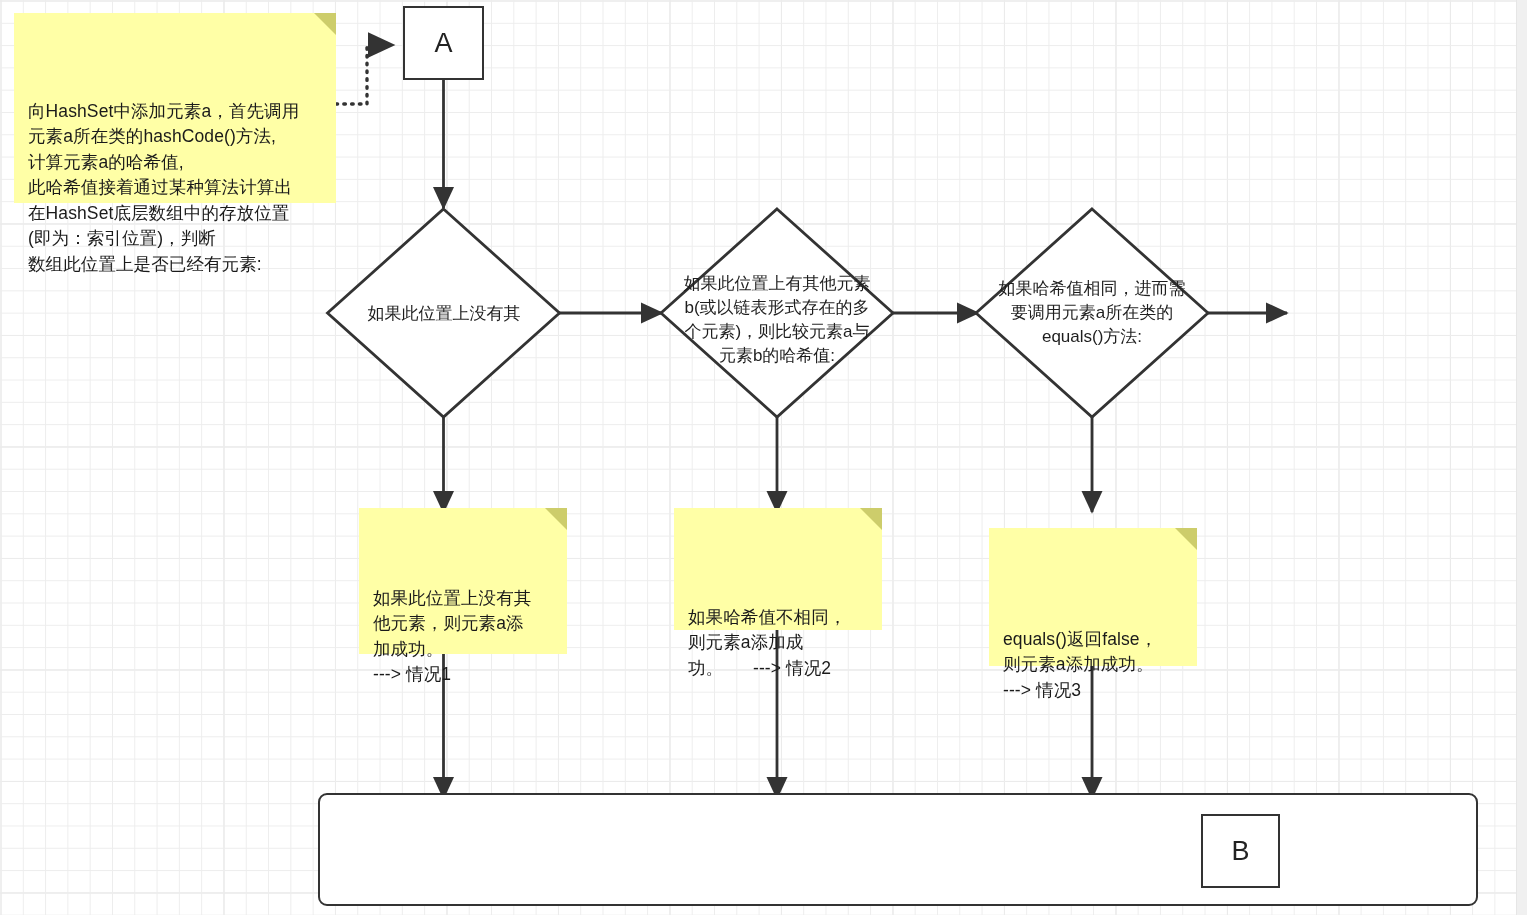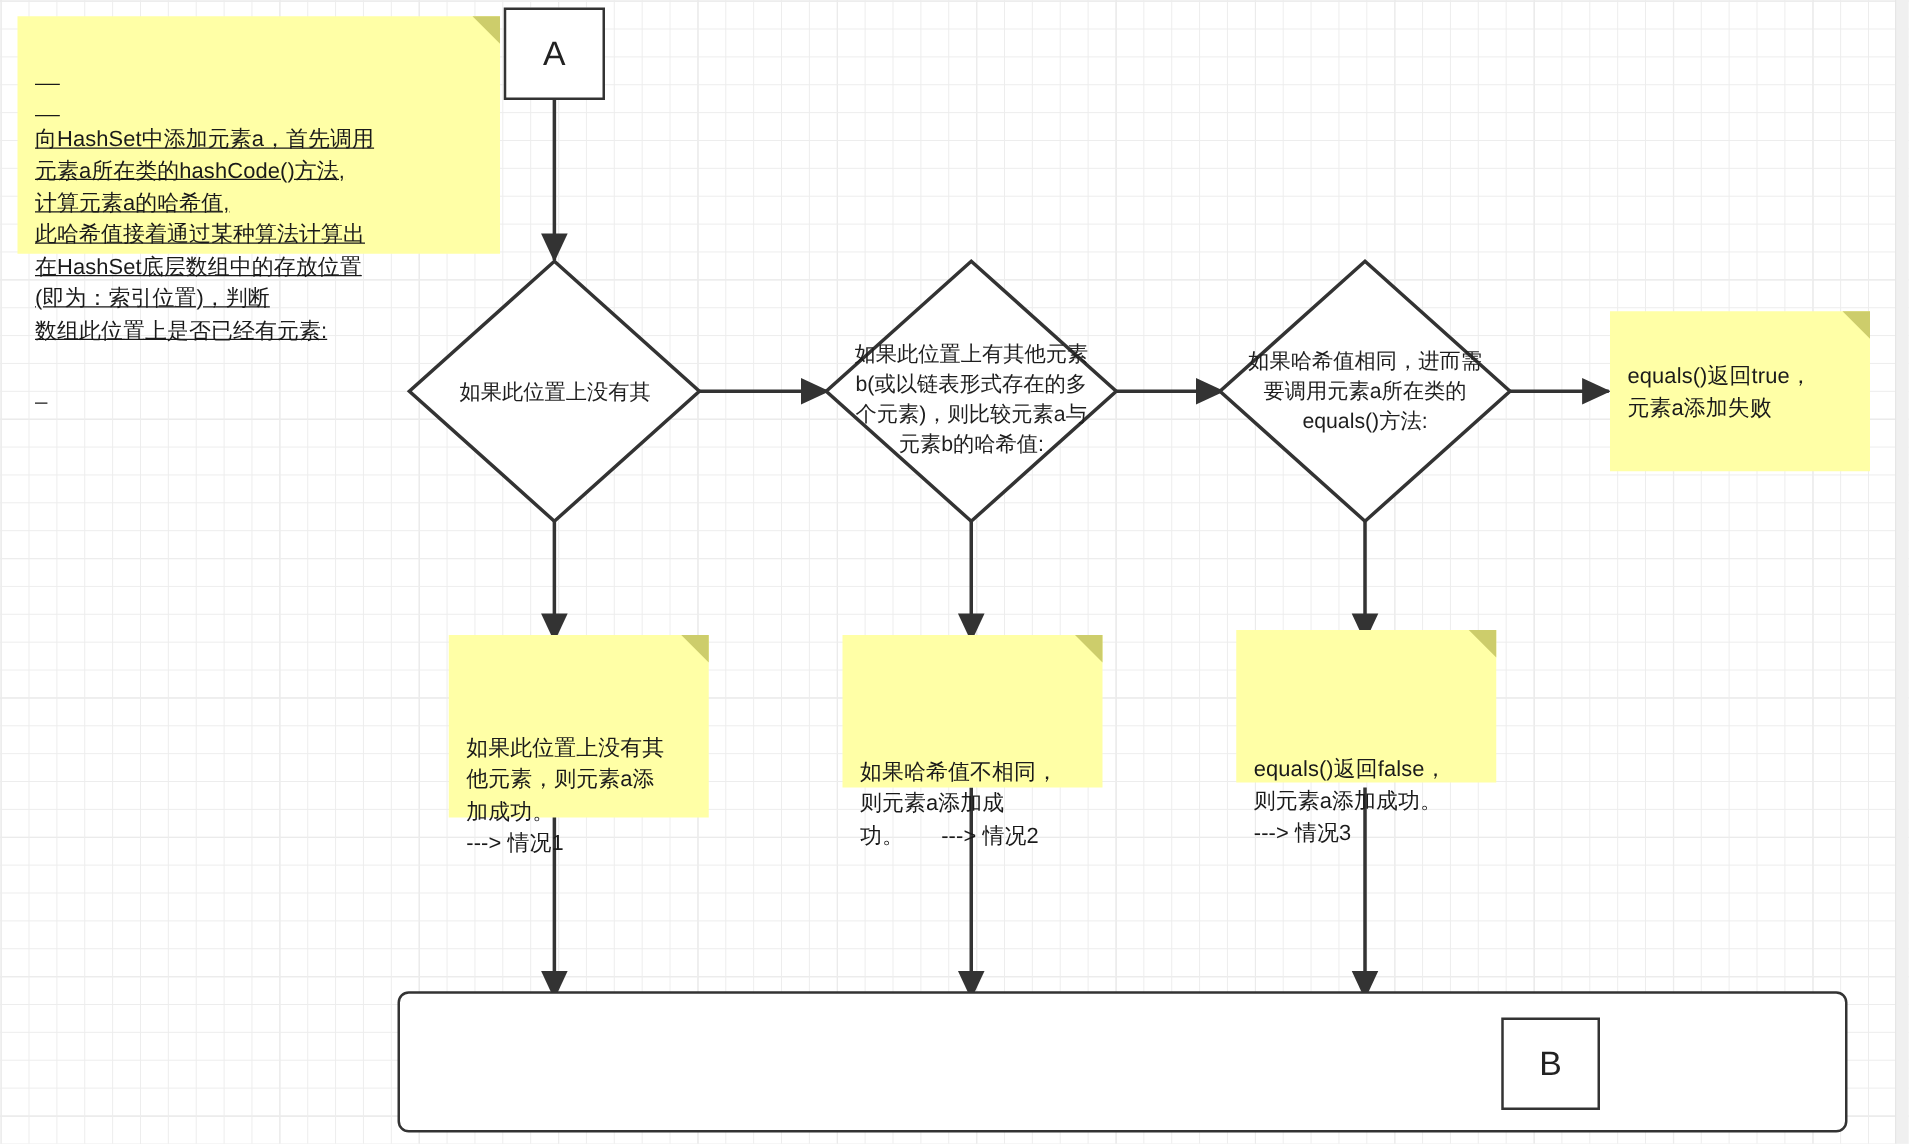--- a/index.html
+++ b/index.html
@@ -172,21 +172,21 @@
       <polygon points="443.5,209 559.5,313 443.5,417 327.5,313" fill="#ffffff" stroke="#333333" stroke-width="2.8" stroke-linejoin="miter"></polygon>
     </g>
     <g>
       <polygon points="777,209 893,313 777,417 661,313" fill="#ffffff" stroke="#333333" stroke-width="2.8" stroke-linejoin="miter"></polygon>
     </g>
     <g>
       <polygon points="1092,209 1208,313 1092,417 976,313" fill="#ffffff" stroke="#333333" stroke-width="2.8" stroke-linejoin="miter"></polygon>
     </g>
   </svg>
 
-  <div class="note" style="left:14px; top:13px; width:386px; height:190px;text-decoration:underline;">
+  <div class="note" style="left:14px; top:13px; width:322px; height:190px;">
     <span class="fold"></span>
     <div class="note-body">向HashSet中添加元素a，首先调用
 元素a所在类的hashCode()方法,
 计算元素a的哈希值,
 此哈希值接着通过某种算法计算出
 在HashSet底层数组中的存放位置
 (即为：索引位置)，判断
 数组此位置上是否已经有元素:</div>
   </div>
 
@@ -201,45 +201,39 @@
   <div class="diamond-label" style="left:667px; top:272px; width:220px;">如果此位置上有其他元素
 b(或以链表形式存在的多
 个元素)，则比较元素a与
 元素b的哈希值:</div>
 
   <div class="diamond-hit" style="left:976px; top:209px; width:232px; height:208px;"></div>
   <div class="diamond-label" style="left:982px; top:277px; width:220px;">如果哈希值相同，进而需
 要调用元素a所在类的
 equals()方法:</div>
 
-  <div class="note" style="left:1288px; top:249px; width:208px; height:128px;
-              display:flex; align-items:center;">
-    <span class="fold"></span>
-    <div class="note-body">equals()返回true，
-元素a添加失败</div>
-  </div>
 
   <div class="note" style="left:359px; top:508px; width:208px; height:146px;
               padding-top:1px;">
     <span class="fold"></span>
     <div class="note-body">如果此位置上没有其
 他元素，则元素a添
 加成功。
 ---&gt; 情况1</div>
   </div>
 
   <div class="note" style="left:674px; top:508px; width:208px; height:122px;
               padding-top:20px;">
     <span class="fold"></span>
     <div class="note-body">如果哈希值不相同，
 则元素a添加成
 功。      ---&gt; 情况2</div>
   </div>
 
-  <div class="note" style="left:989px; top:504px; width:208px; height:122px;
+  <div class="note" style="left:989px; top:528px; width:208px; height:138px;
               padding-top:22px;">
     <span class="fold"></span>
     <div class="note-body">equals()返回false，
 则元素a添加成功。
 ---&gt; 情况3</div>
   </div>
 
   <div class="bigbox" style="left:318px; top:793px; width:1160px; height:113px;">
     <span></span>
   </div>

